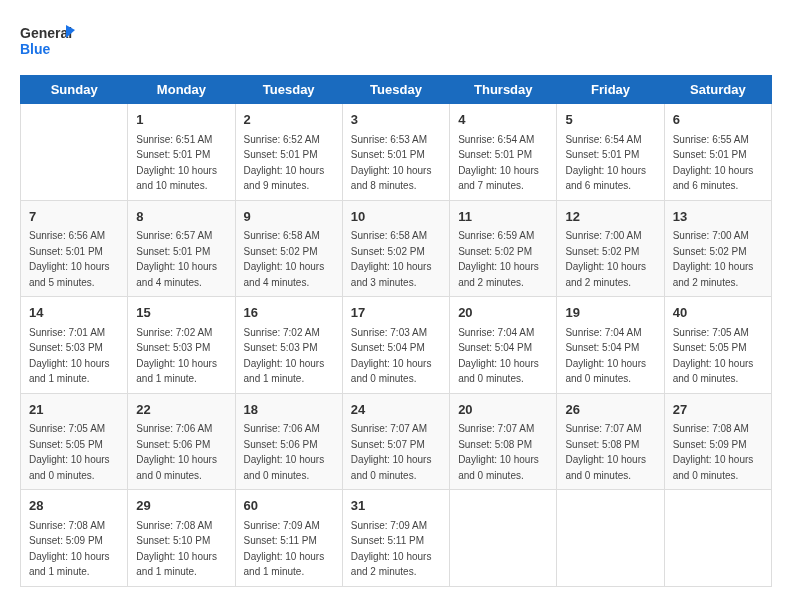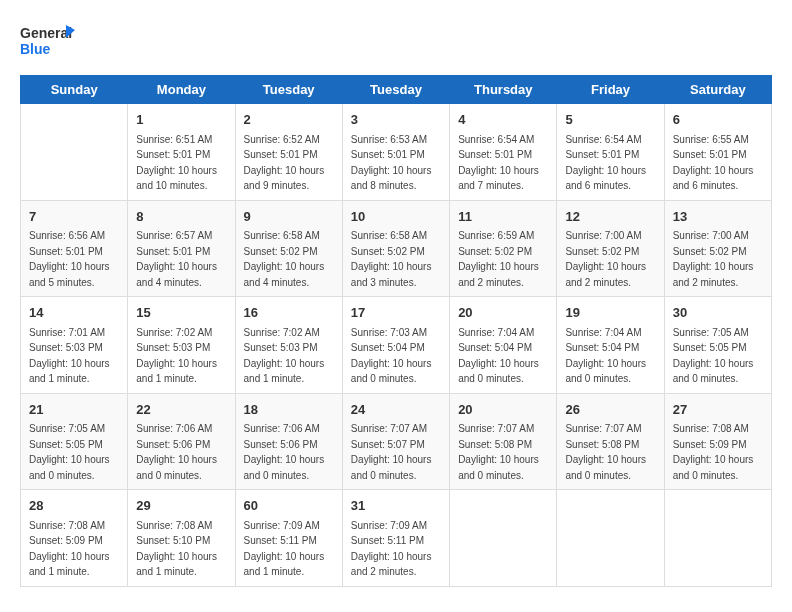--- a/index.html
+++ b/index.html
@@ -180,21 +180,21 @@
         </td>
         <td>
           <span class="day-num">20</span>
           <div class="day-info">Sunrise: 7:04 AM<br>Sunset: 5:04 PM<br>Daylight: 10 hours<br>and 0 minutes.</div>
         </td>
         <td>
           <span class="day-num">19</span>
           <div class="day-info">Sunrise: 7:04 AM<br>Sunset: 5:04 PM<br>Daylight: 10 hours<br>and 0 minutes.</div>
         </td>
         <td>
-          <span class="day-num">30</span>
+          <span class="day-num">40</span>
           <div class="day-info">Sunrise: 7:05 AM<br>Sunset: 5:05 PM<br>Daylight: 10 hours<br>and 0 minutes.</div>
         </td>
       </tr>
       <tr>
         <td>
           <span class="day-num">21</span>
           <div class="day-info">Sunrise: 7:05 AM<br>Sunset: 5:05 PM<br>Daylight: 10 hours<br>and 0 minutes.</div>
         </td>
         <td>
           <span class="day-num">22</span>

